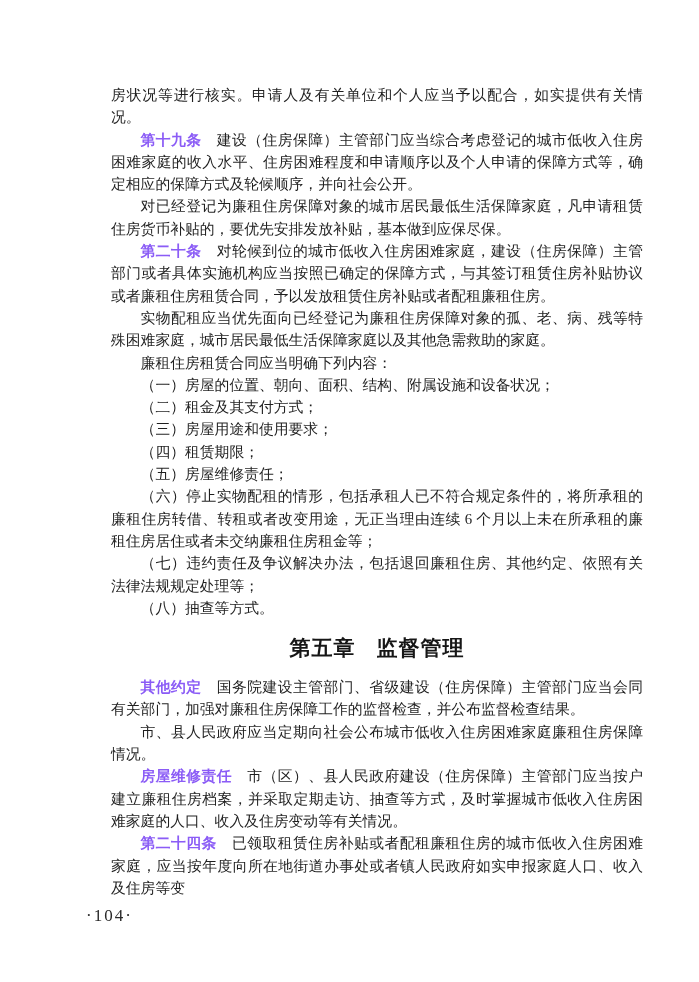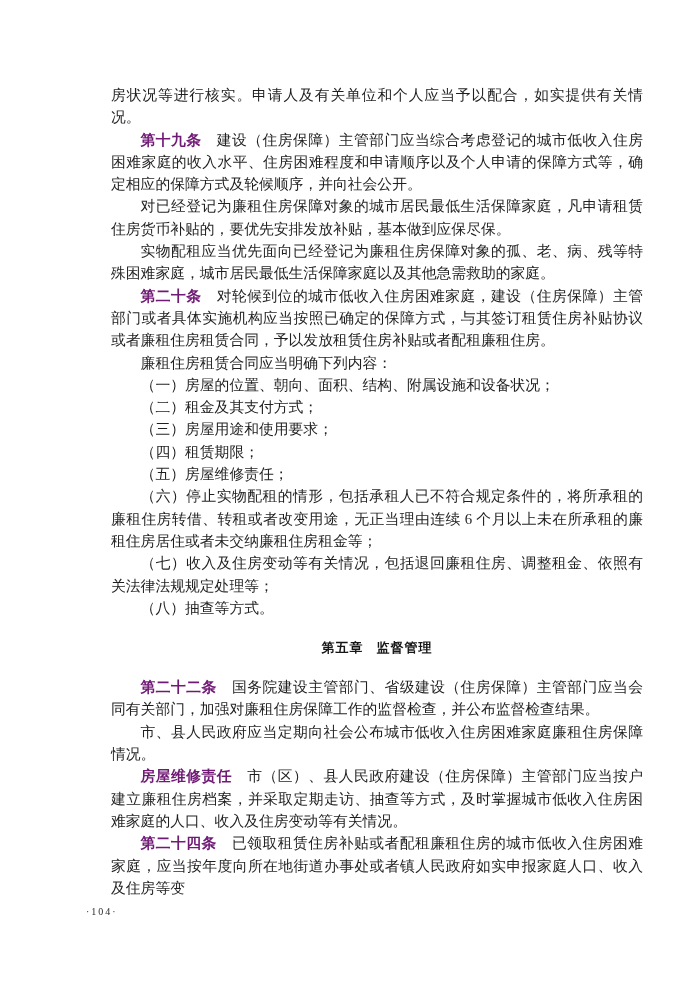--- a/index.html
+++ b/index.html
@@ -23,61 +23,61 @@
     line-height: 22.3px;
     text-align: justify;
     text-justify: inter-ideograph;
     margin-left: 20px;
   }
   .para { text-indent: 2em; }
   .para.no-indent { text-indent: 0; }
   .article-no {
     font-family: "Liberation Sans", "DejaVu Sans", sans-serif;
     font-weight: 700;
-    color: #701a75;
+    color: #8b5cf6;
   }
   .chapter-heading {
     font-family: "Liberation Sans", "DejaVu Sans", sans-serif;
     font-weight: 700;
-    font-size: 13px;
+    font-size: 21px;
     line-height: 28px;
     text-align: center;
     text-indent: 0;
     margin: 15px 0 14px 0;
     color: #161616;
     letter-spacing: 1px;
   }
   .chapter-heading .hgap { display: inline-block; width: 1em; }
   .page-number {
     position: absolute;
     left: 86px; top: 906px;
-    font-size: 10px;
+    font-size: 17px;
     letter-spacing: 2px;
     color: #2a2a2a;
   }
 </style>
 </head>
 <body>
 
 <div class="page">
   <div class="content">
       <p class="para no-indent"><span>房状况等进行核实。申请人及有关单位和个人应当予以配合，如实提供有关情况。</span></p>
       <p class="para"><b class="article-no">第十九条</b> <span>建设（住房保障）主管部门应当综合考虑登记的城市低收入住房困难家庭的收入水平、住房困难程度和申请顺序以及个人申请的保障方式等，确定相应的保障方式及轮候顺序，并向社会公开。</span></p>
       <p class="para"><span>对已经登记为廉租住房保障对象的城市居民最低生活保障家庭，凡申请租赁住房货币补贴的，要优先安排发放补贴，基本做到应保尽保。</span></p>
+      <p class="para"><b class="article-no">第二十条</b> <span>对轮候到位的城市低收入住房困难家庭，建设（住房保障）主管部门或者具体实施机构应当按照已确定的保障方式，与其签订租赁住房补贴协议或者廉租住房租赁合同，予以发放租赁住房补贴或者配租廉租住房。</span></p>
       <p class="para"><span>实物配租应当优先面向已经登记为廉租住房保障对象的孤、老、病、残等特殊困难家庭，城市居民最低生活保障家庭以及其他急需救助的家庭。</span></p>
-      <p class="para"><b class="article-no">第二十条</b> <span>对轮候到位的城市低收入住房困难家庭，建设（住房保障）主管部门或者具体实施机构应当按照已确定的保障方式，与其签订租赁住房补贴协议或者廉租住房租赁合同，予以发放租赁住房补贴或者配租廉租住房。</span></p>
       <p class="para"><span>廉租住房租赁合同应当明确下列内容：</span></p>
       <p class="para"><span>（一）房屋的位置、朝向、面积、结构、附属设施和设备状况；</span></p>
       <p class="para"><span>（二）租金及其支付方式；</span></p>
       <p class="para"><span>（三）房屋用途和使用要求；</span></p>
       <p class="para"><span>（四）租赁期限；</span></p>
       <p class="para"><span>（五）房屋维修责任；</span></p>
       <p class="para"><span>（六）停止实物配租的情形，包括承租人已不符合规定条件的，将所承租的廉租住房转借、转租或者改变用途，无正当理由连续 6 个月以上未在所承租的廉租住房居住或者未交纳廉租住房租金等；</span></p>
-      <p class="para"><span>（七）收入及住房变动等有关情况，包括退回廉租住房、调整租金、依照有关法律法规规定处理等；</span></p>
+      <p class="para"><span>（七）违约责任及争议解决办法，包括退回廉租住房、其他约定、依照有关法律法规规定处理等；</span></p>
       <p class="para"><span>（八）抽查等方式。</span></p>
       <div class="chapter-heading"><span>第五章</span><span class="hgap"></span><span>监督管理</span></div>
-      <p class="para"><b class="article-no">第二十二条</b> <span>国务院建设主管部门、省级建设（住房保障）主管部门应当会同有关部门，加强对廉租住房保障工作的监督检查，并公布监督检查结果。</span></p>
+      <p class="para"><b class="article-no">其他约定</b> <span>国务院建设主管部门、省级建设（住房保障）主管部门应当会同有关部门，加强对廉租住房保障工作的监督检查，并公布监督检查结果。</span></p>
       <p class="para"><span>市、县人民政府应当定期向社会公布城市低收入住房困难家庭廉租住房保障情况。</span></p>
       <p class="para"><b class="article-no">房屋维修责任</b> <span>市（区）、县人民政府建设（住房保障）主管部门应当按户建立廉租住房档案，并采取定期走访、抽查等方式，及时掌握城市低收入住房困难家庭的人口、收入及住房变动等有关情况。</span></p>
       <p class="para"><b class="article-no">第二十四条</b> <span>已领取租赁住房补贴或者配租廉租住房的城市低收入住房困难家庭，应当按年度向所在地街道办事处或者镇人民政府如实申报家庭人口、收入及住房等变</span></p>
     </div>
   <div class="page-number">·104·</div>
 </div>
 
 </body></html>

